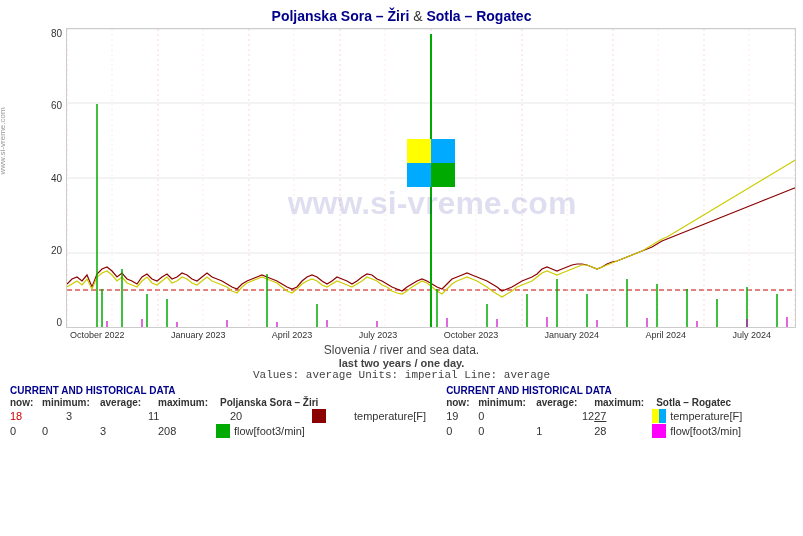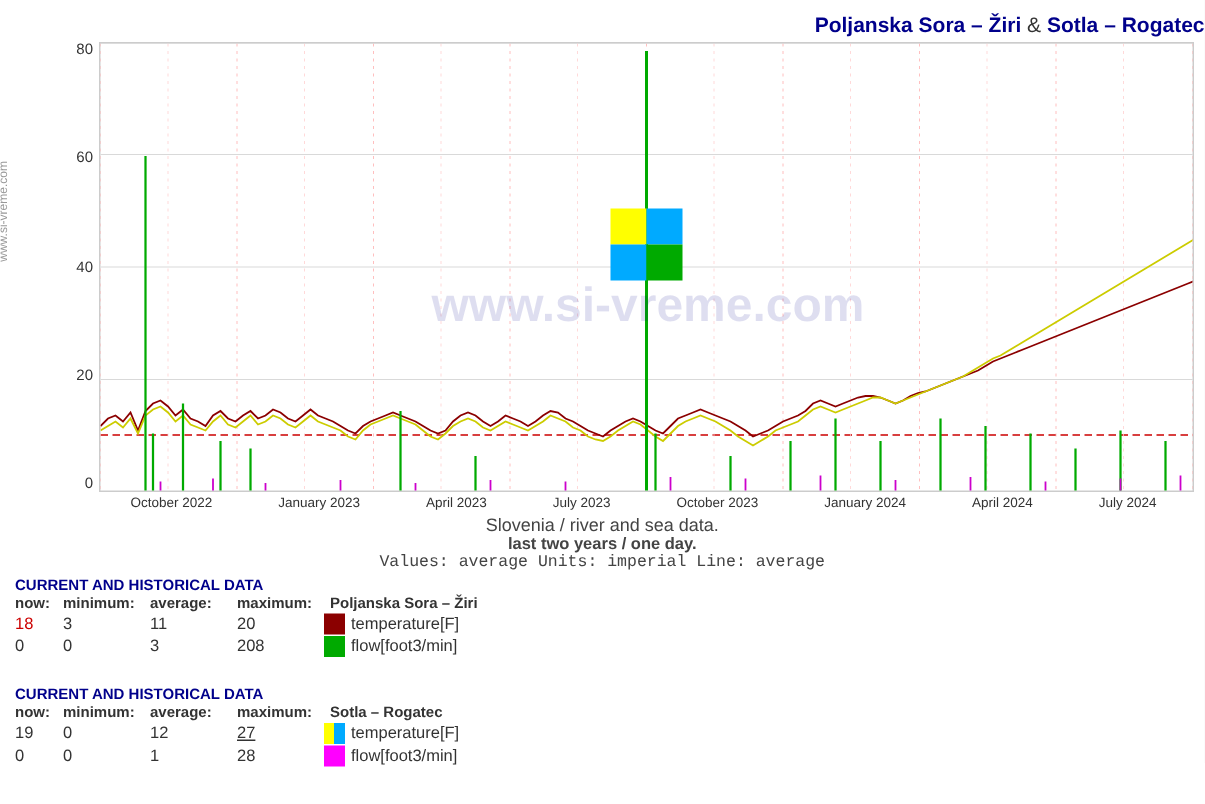--- a/index.html
+++ b/index.html
@@ -12,42 +12,41 @@
       color: #333;
       overflow: hidden;
     }
     .page-wrapper {
       width: 803px;
       height: 536px;
       background: #fff;
       position: relative;
     }
     .chart-title {
-      text-align: right;
+      text-align: center;
       font-size: 14px;
       font-weight: bold;
       color: #00008b;
       padding-top: 8px;
       padding-bottom: 4px;
     }
     .chart-title span.amp {
       color: #333;
       font-weight: normal;
     }
     .section-header {
       font-size: 10px;
       font-weight: bold;
       color: #00008b;
       margin-bottom: 1px;
     }
     .bottom-sections {
       display: flex;
       margin: 4px 10px 0 10px;
       gap: 20px;
-      flex-direction: column;
     }
     .bottom-section {
       flex: 1;
     }
   </style>
 </head>
 <body>
 
 <div class="page-wrapper">
 
@@ -145,21 +144,21 @@
         <polygon points="728,299 736,295 736,303" fill="#333"></polygon>
 
         <rect x="340" y="110" width="24" height="24" fill="#ffff00"></rect>
         <rect x="364" y="110" width="24" height="24" fill="#00aaff"></rect>
         <rect x="340" y="134" width="24" height="24" fill="#00aaff"></rect>
         <rect x="364" y="134" width="24" height="24" fill="#00aa00"></rect>
 
         <text x="365" y="185" text-anchor="middle" font-size="32" font-weight="bold" fill="rgba(0,0,139,0.13)">www.si-vreme.com</text>
       </svg>
 
-      <div style="display:flex; justify-content:space-between; font-size:9px; color:#333; margin-top:2px; padding:0 4px;margin-left:17px;">
+      <div style="display:flex; justify-content:space-between; font-size:9px; color:#333; margin-top:2px; padding:0 4px;">
         <span>October 2022</span>
         <span>January 2023</span>
         <span>April 2023</span>
         <span>July 2023</span>
         <span>October 2023</span>
         <span>January 2024</span>
         <span>April 2024</span>
         <span>July 2024</span>
       </div>
     </div>
@@ -174,21 +173,21 @@
     <div class="bottom-section">
       <div class="section-header">CURRENT AND HISTORICAL DATA</div>
       <div style="display:flex; font-size:10px; font-weight:bold; margin-left:0; margin-bottom:1px; gap:0;">
         <span style="width:32px;">now:</span>
         <span style="width:58px;">minimum:</span>
         <span style="width:58px;">average:</span>
         <span style="width:58px;">maximum:</span>
         <span style="font-weight:bold; color:#333; margin-left:4px;">Poljanska Sora – Žiri</span>
       </div>
 
-      <div style="display:flex; align-items:center; font-size:11px; margin-left:0; margin-bottom:1px;">
+      <div style="display:flex; align-items:center; font-size:11px; margin-left:0; margin-bottom:1px;gap:24px;">
         <span style="width:32px; color:#c00;">18</span>
         <span style="width:58px;">3</span>
         <span style="width:58px;">11</span>
         <span style="width:58px;">20</span>
         <span style="display:inline-block; width:14px; height:14px; background:#8b0000; margin-right:4px;"></span>
         <span>temperature[F]</span>
       </div>
 
       <div style="display:flex; align-items:center; font-size:11px; margin-left:0;">
         <span style="width:32px;">0</span>
@@ -206,21 +205,21 @@
         <span style="width:32px;">now:</span>
         <span style="width:58px;">minimum:</span>
         <span style="width:58px;">average:</span>
         <span style="width:58px;">maximum:</span>
         <span style="font-weight:bold; color:#333; margin-left:4px;">Sotla – Rogatec</span>
       </div>
 
       <div style="display:flex; align-items:center; font-size:11px; margin-left:0; margin-bottom:1px;">
         <span style="width:32px;">19</span>
         <span style="width:58px;">0</span>
-        <span style="width:58px;">12</span>
+        <span style="width:58px;text-align:right;">12</span>
         <span style="width:58px;text-decoration:underline;">27</span>
 
         <span style="display:inline-block; width:14px; height:14px; background: linear-gradient(to right, #ffff00 50%, #00aaff 50%); margin-right:4px;"></span>
         <span>temperature[F]</span>
       </div>
 
       <div style="display:flex; align-items:center; font-size:11px; margin-left:0;">
         <span style="width:32px;">0</span>
         <span style="width:58px;">0</span>
         <span style="width:58px;">1</span>

